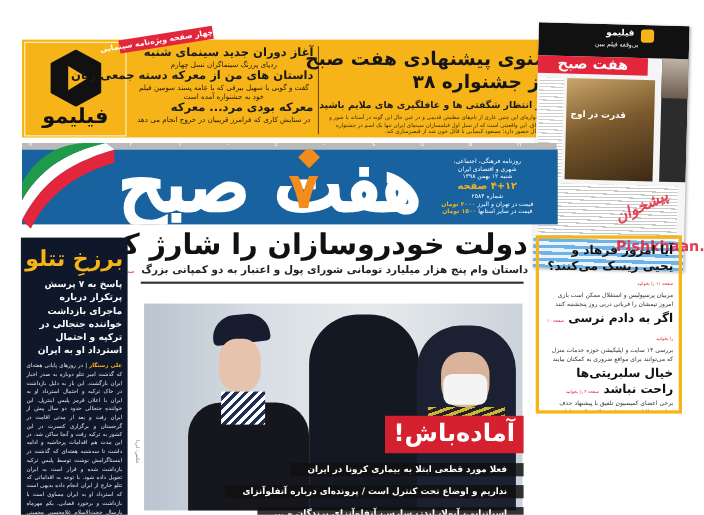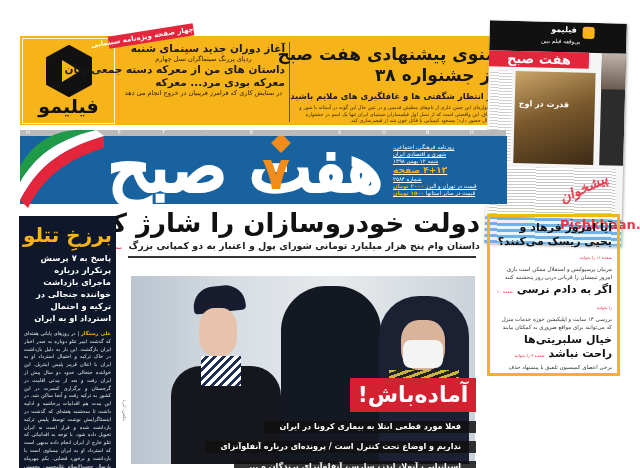--- a/index.html
+++ b/index.html
@@ -41,21 +41,21 @@
   .thumb .stripes { position: absolute; left: 0; top: 196px; width: 100%; height: 27px; background: repeating-linear-gradient(#6fb3e6 0 3px,#e9f3fb 3px 6px); }
   .thumb .leftcol { position: absolute; left: 2px; top: 50px; width: 22px; height: 92px; background: repeating-linear-gradient(#fff 0 2px,#cfcfcf 2px 3px); }
 
   
   .letters { position: absolute; left: 20px; top: 130px; width: 486px; height: 6px; background: #b9b9b9; }
   .letters span { position: absolute; top: -1px; font-size: 5px; color: #fff; }
   .mast { position: absolute; left: 20px; top: 136px; width: 487px; height: 68px; background: #17629f; overflow: hidden; }
   .mast .logo { position: absolute; left: 88px; top: -8px; font-size: 66px; font-weight: bold; color: #fff; font-family: "DejaVu Serif", serif; letter-spacing: -4px; line-height: 80px; text-shadow: 0 0 0 #fff; -webkit-text-stroke: 2px #fff; color: transparent; }
   .mast .seven { position: absolute; left: 242px; top: 12px; font-size: 46px; font-weight: bold; color: #f28c1b; line-height: 50px; }
   .mast .diamond { position: absolute; left: 254px; top: 0px; width: 14px; height: 14px; background: #f28c1b; transform: rotate(45deg); }
-  .mast .info { position: absolute; right: 14px; top: 8px; width: 100px; text-align: left; color: #fff; font-size: 5.5px; line-height: 7px; text-decoration: underline; }
+  .mast .info { position: absolute; right: 14px; top: 8px; width: 100px; text-align: center; color: #fff; font-size: 5.5px; line-height: 7px; }
   .mast .info .pages { color: #f7b418; font-weight: bold; font-size: 9px; line-height: 11px; }
   .mast .info .price { color: #fff; }
   .mast .info .price b { color: #f7b418; }
   .flag { position: absolute; left: 16px; top: 130px; width: 90px; height: 78px; }
 
   
   .watermark { position: absolute; left: 558px; top: 180px; color: #e3263b; font-size: 14px; font-style: italic; font-weight: bold; transform: rotate(-25deg); opacity: .85; }
   .watermark2 { position: absolute; left: 560px; top: 217px; color: #e3263b; font-size: 13px; font-weight: bold; font-family: "DejaVu Sans", sans-serif; direction: ltr; opacity: .9; }
 
   
@@ -119,20 +119,21 @@
     </svg>
     <div class="filimo-word">فیلیمو</div>
   </div>
 
   <div class="red-ribbon">چهار صفحه ویژه‌نامه سینمایی</div>
 
   <div class="cinema-list">
     <div class="h">آغاز دوران جدید سینمای شنبه</div>
     <div class="s">ردپای پررنگ سینماگران نسل چهارم</div>
     <div class="h">داستان های من از معرکه دسته جمعی زنان</div>
+    <div class="s" style="white-space:normal">گفت و گویی با سهیل بیرقی که با عامه پسند سومین فیلم خود به جشنواره آمده است</div>
     <div class="h">معرکه بودی مرد... معرکه</div>
     <div class="s">در ستایش کاری که فرامرز قریبیان در خروج انجام می دهد</div>
   </div>
 
   <div class="menu-headline">
     <div class="t1">منوی پیشنهادی هفت صبح</div>
     <div class="t2">از جشنواره ۳۸</div>
     <div class="sub">در انتظار شگفتی ها و غافلگیری های ملایم باشید</div>
     <div class="body">جشنواره‌ای این چنین عاری از نام‌های مطمئن قدیمی و در عین حال این گونه در آستانه با شور و اشتیاق. این واقعیتی است که از نسل اول فیلمسازان سینمای ایران تنها یک اسم در جشنواره امسال حضور دارد؛ مسعود کیمیایی با قاتل خون شد از قیصرسازی کند.</div>
   </div>

